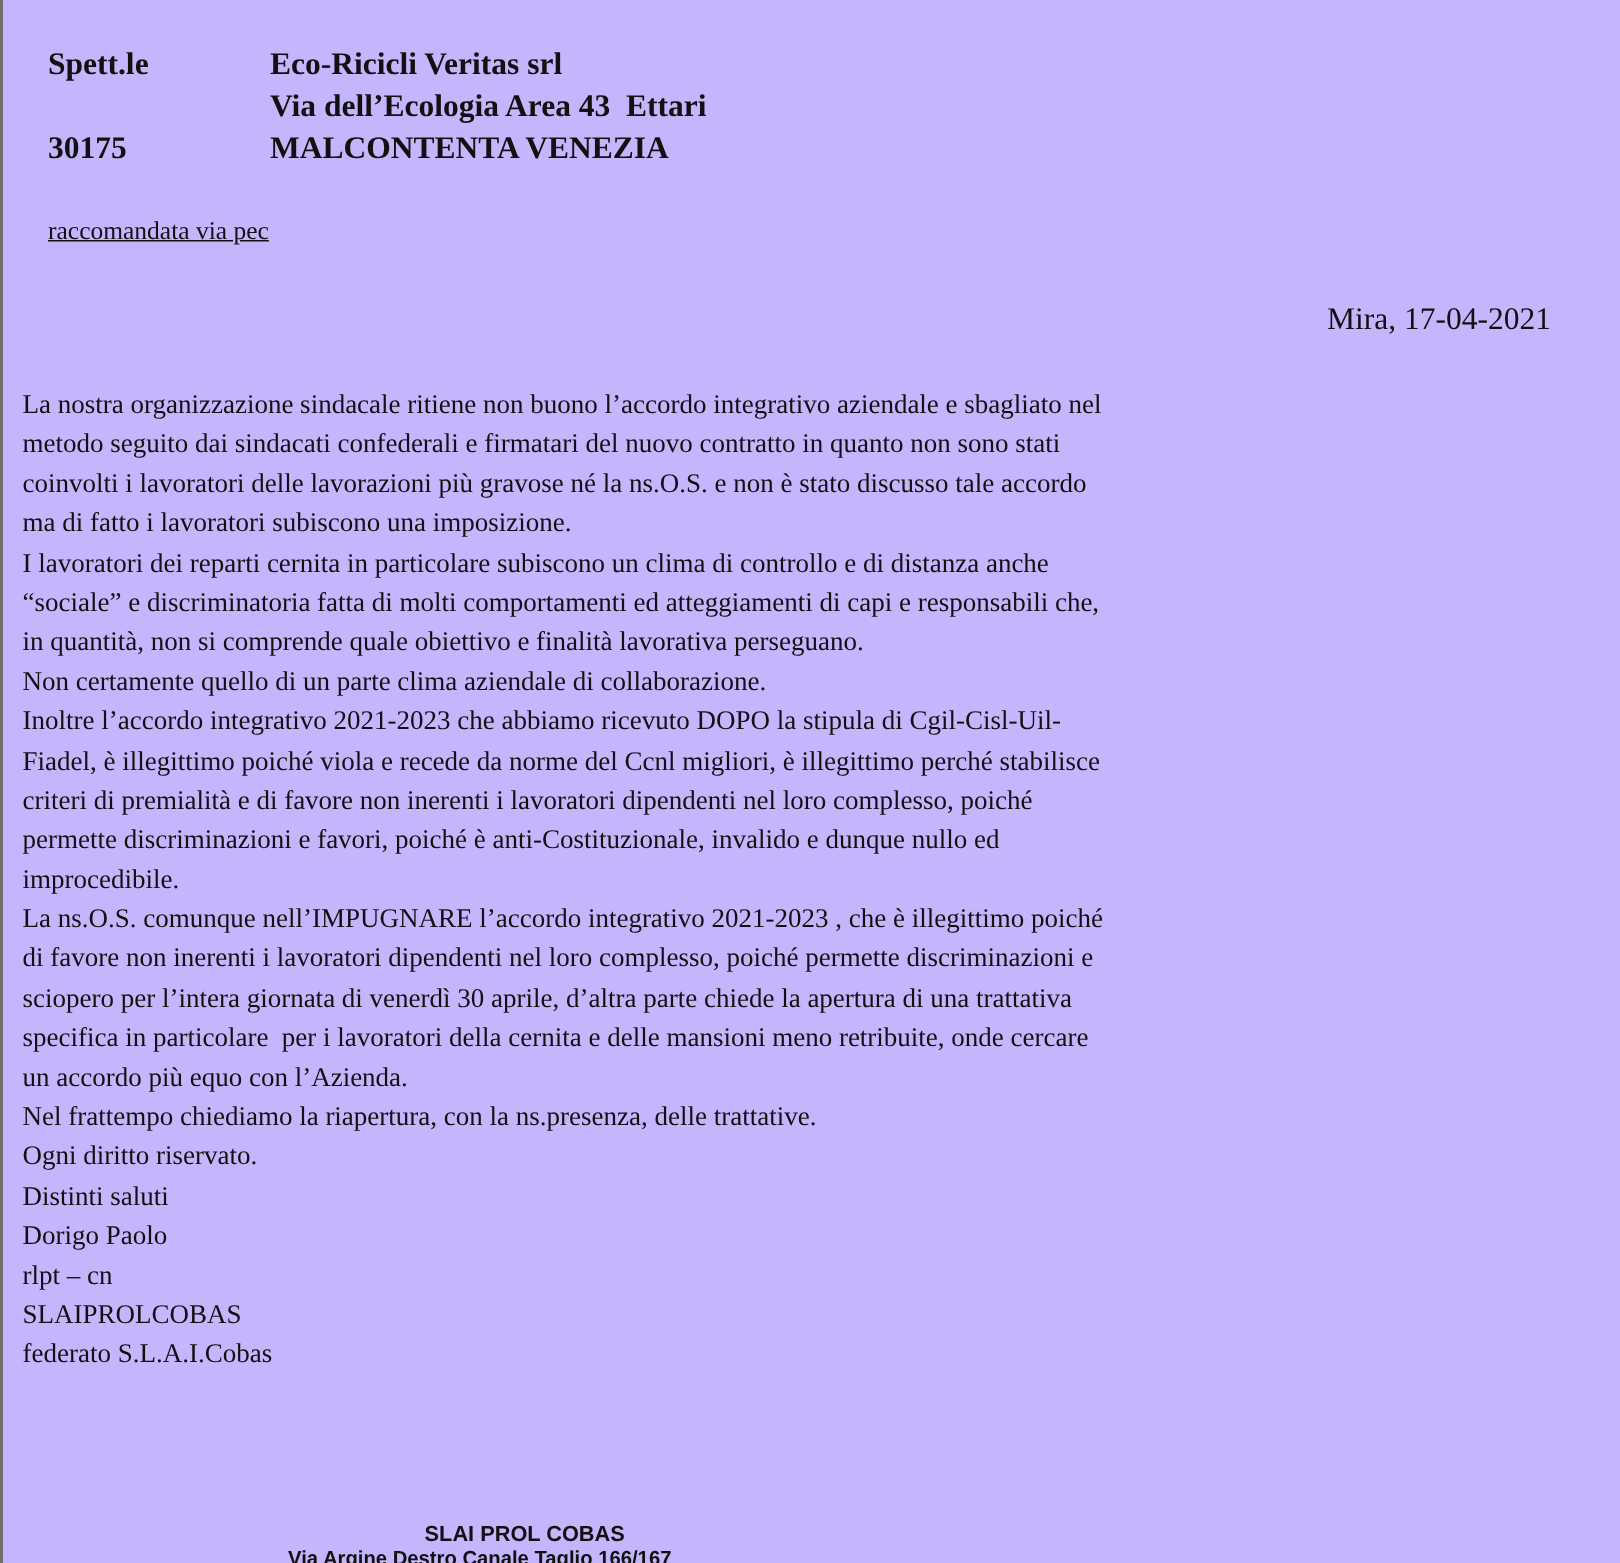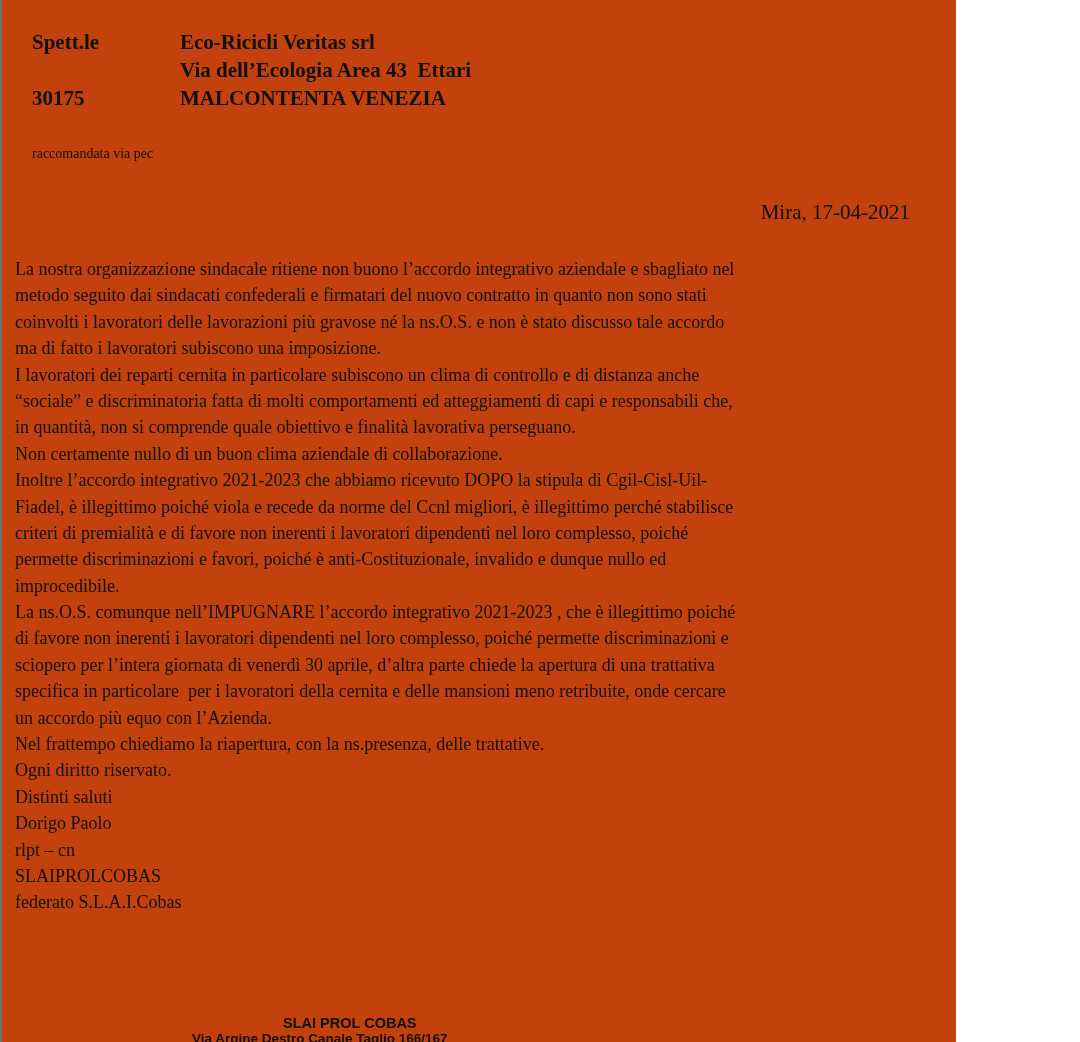--- a/index.html
+++ b/index.html
@@ -11,23 +11,23 @@
     width: 1080px;
     height: 1042px;
     overflow: hidden;
     position: relative;
     font-family: "Liberation Serif", "DejaVu Serif", serif;
     color: #111111;
   }
   .page {
     position: absolute;
     left: 0; top: 0;
-    width: 956px;
+    width: 1080px;
     height: 1042px;
-    background: #c2410c;
+    background: #c4b5fd;
     border-left: 2px solid #6f6f6f;
     box-sizing: border-box;
   }
   .addr {
     position: absolute;
     left: 30px;
     top: 28px;
     font-weight: bold;
     font-size: 21px;
     line-height: 28px;
@@ -40,22 +40,23 @@
     width: 148px;
   }
   .addr-right {
     white-space: pre;
     text-align: right;
   }
   .pec {
     position: absolute;
     left: 30px;
     top: 141px;
-    font-size: 14px;
+    font-size: 17px;
     line-height: 26px;
+    text-decoration: underline;
   }
   .date {
     position: absolute;
     right: 46px;
     top: 199px;
     font-size: 21px;
     font-weight: normal;
     line-height: 26px;
   }
   .body-text {
@@ -115,21 +116,21 @@
   <div class="date">Mira, 17-04-2021</div>
 
   <div class="body-text">
     <div class="line">La nostra organizzazione sindacale ritiene non buono l’accordo integrativo aziendale e sbagliato nel</div>
     <div class="line">metodo seguito dai sindacati confederali e firmatari del nuovo contratto in quanto non sono stati</div>
     <div class="line">coinvolti i lavoratori delle lavorazioni più gravose né la ns.O.S. e non è stato discusso tale accordo</div>
     <div class="line">ma di fatto i lavoratori subiscono una imposizione.</div>
     <div class="line">I lavoratori dei reparti cernita in particolare subiscono un clima di controllo e di distanza anche</div>
     <div class="line">“sociale” e discriminatoria fatta di molti comportamenti ed atteggiamenti di capi e responsabili che,</div>
     <div class="line">in quantità, non si comprende quale obiettivo e finalità lavorativa perseguano.</div>
-    <div class="line">Non certamente nullo di un buon clima aziendale di collaborazione.</div>
+    <div class="line">Non certamente quello di un parte clima aziendale di collaborazione.</div>
     <div class="line">Inoltre l’accordo integrativo 2021-2023 che abbiamo ricevuto DOPO la stipula di Cgil-Cisl-Uil-</div>
     <div class="line">Fiadel, è illegittimo poiché viola e recede da norme del Ccnl migliori, è illegittimo perché stabilisce</div>
     <div class="line">criteri di premialità e di favore non inerenti i lavoratori dipendenti nel loro complesso, poiché</div>
     <div class="line">permette discriminazioni e favori, poiché è anti-Costituzionale, invalido e dunque nullo ed</div>
     <div class="line">improcedibile.</div>
     <div class="line">La ns.O.S. comunque nell’IMPUGNARE l’accordo integrativo 2021-2023 , che è illegittimo poiché</div>
     <div class="line">di favore non inerenti i lavoratori dipendenti nel loro complesso, poiché permette discriminazioni e</div>
     <div class="line">sciopero per l’intera giornata di venerdì 30 aprile, d’altra parte chiede la apertura di una trattativa</div>
     <div class="line">specifica in particolare  per i lavoratori della cernita e delle mansioni meno retribuite, onde cercare</div>
     <div class="line">un accordo più equo con l’Azienda.</div>

